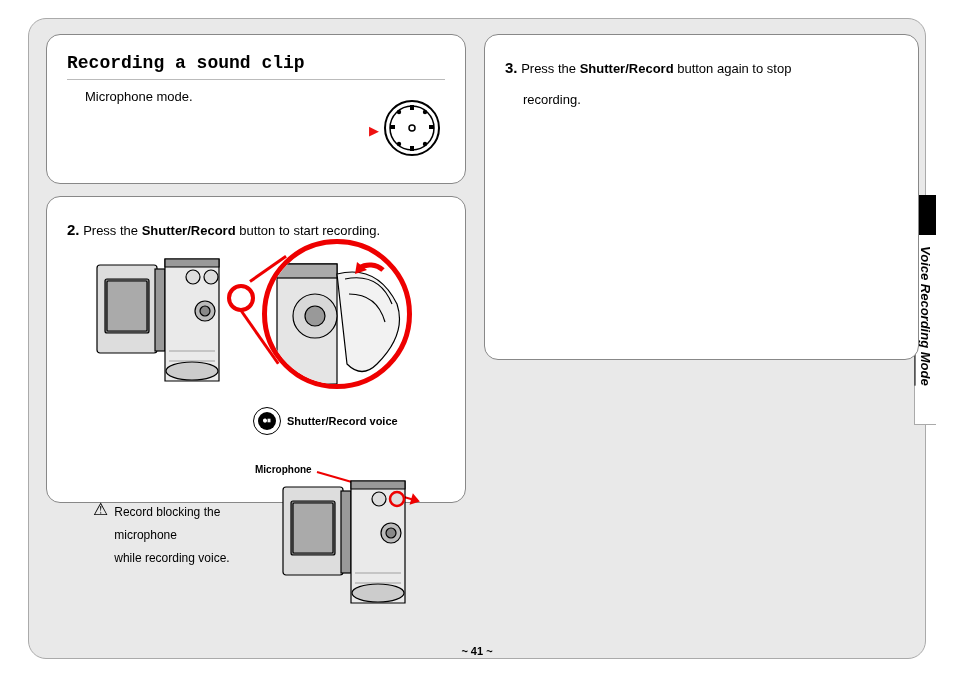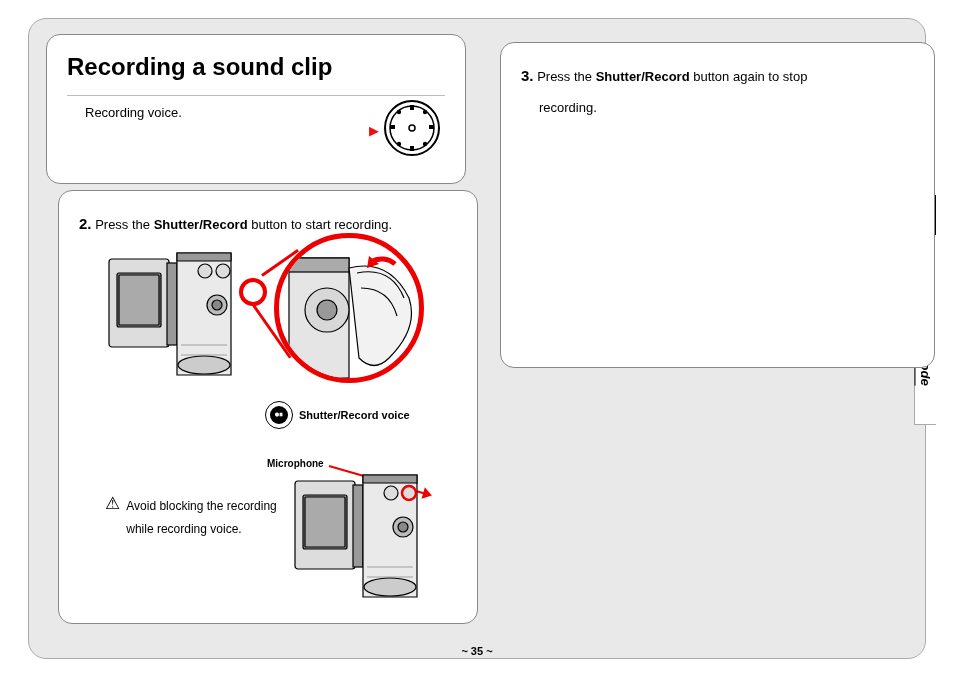--- a/index.html
+++ b/index.html
@@ -69,38 +69,37 @@
     padding: 18px 20px;
   }
   .card-top-left {
     left: 46px;
     top: 34px;
     width: 420px;
     height: 150px;
   }
   .card-bottom-left {
     left: 46px;
-    top: 190px;
+    top: 196px;
     width: 420px;
-    height: 434px;
-    margin-left: 12px;
+    height: 307px;
   }
   .card-right {
     left: 484px;
-    top: 42px;
+    top: 34px;
     width: 435px;
     height: 326px;
-    margin-left: 16px;
   }
   .title {
-    font-size: 24px;
+    font-size: 18px;
     font-weight: bold;
     margin: 0 0 2px 0;
     border-bottom: 1px solid #bbb;
-    padding-bottom: 14px;
+    padding-bottom: 6px;
+    font-family: Liberation Mono, monospace;
   }
   .step-text {
     font-size: 13px;
     line-height: 2.0;
     margin: 4px 0 0 0;
   }
   .step-text .num {
     font-size: 15px;
     font-weight: bold;
   }
@@ -261,21 +260,21 @@
 <body>
 
 <div class="page-border"></div>
 
 <div class="section-tab"></div>
 <div class="section-tab-black"></div>
 <div class="section-tab-text">Voice Recording Mode</div>
 
 <div class="card card-top-left">
   <div class="title">Recording a sound clip</div>
-  <p class="step-text indent">Recording voice.</p>
+  <p class="step-text indent">Microphone mode.</p>
   <span class="red-arrow-small">▶</span>
   <svg class="dial-icon" viewBox="0 0 62 62">
     <circle cx="31" cy="31" r="27" fill="#fff" stroke="#000" stroke-width="2"></circle>
     <circle cx="31" cy="31" r="22" fill="none" stroke="#000" stroke-width="1.5"></circle>
     <circle cx="31" cy="31" r="3" fill="#fff" stroke="#000" stroke-width="1.5"></circle>
     <g fill="#000">
       <rect x="29" y="8" width="4" height="5"></rect>
       <circle cx="44" cy="15" r="2.2"></circle>
       <rect x="48" y="28" width="5" height="4"></rect>
       <circle cx="44" cy="47" r="2.2"></circle>
@@ -376,27 +375,27 @@
       <g stroke="#555" stroke-width="0.5">
         <line x1="76" y1="110" x2="122" y2="110"></line>
         <line x1="76" y1="100" x2="122" y2="100"></line>
       </g>
     </svg>
   </div>
 
   <div class="warning-row">
     <span class="warn-icon">⚠</span>
     <span>
-      <span>Avoid blocking the recording</span><br>
+      <span>Record blocking the microphone</span><br>
       <span>while recording voice.</span>
     </span>
   </div>
 </div>
 
 <div class="card card-right">
   <p class="step-text" style="margin-top:0">
     <span class="num">3.</span>
     <span>Press the </span><b>Shutter/Record</b><span> button again to stop</span>
   </p>
   <p class="step-text indent">recording.</p>
 </div>
 
-<div class="page-num">~ 35 ~</div>
+<div class="page-num">~ 41 ~</div>
 
 </body></html>

